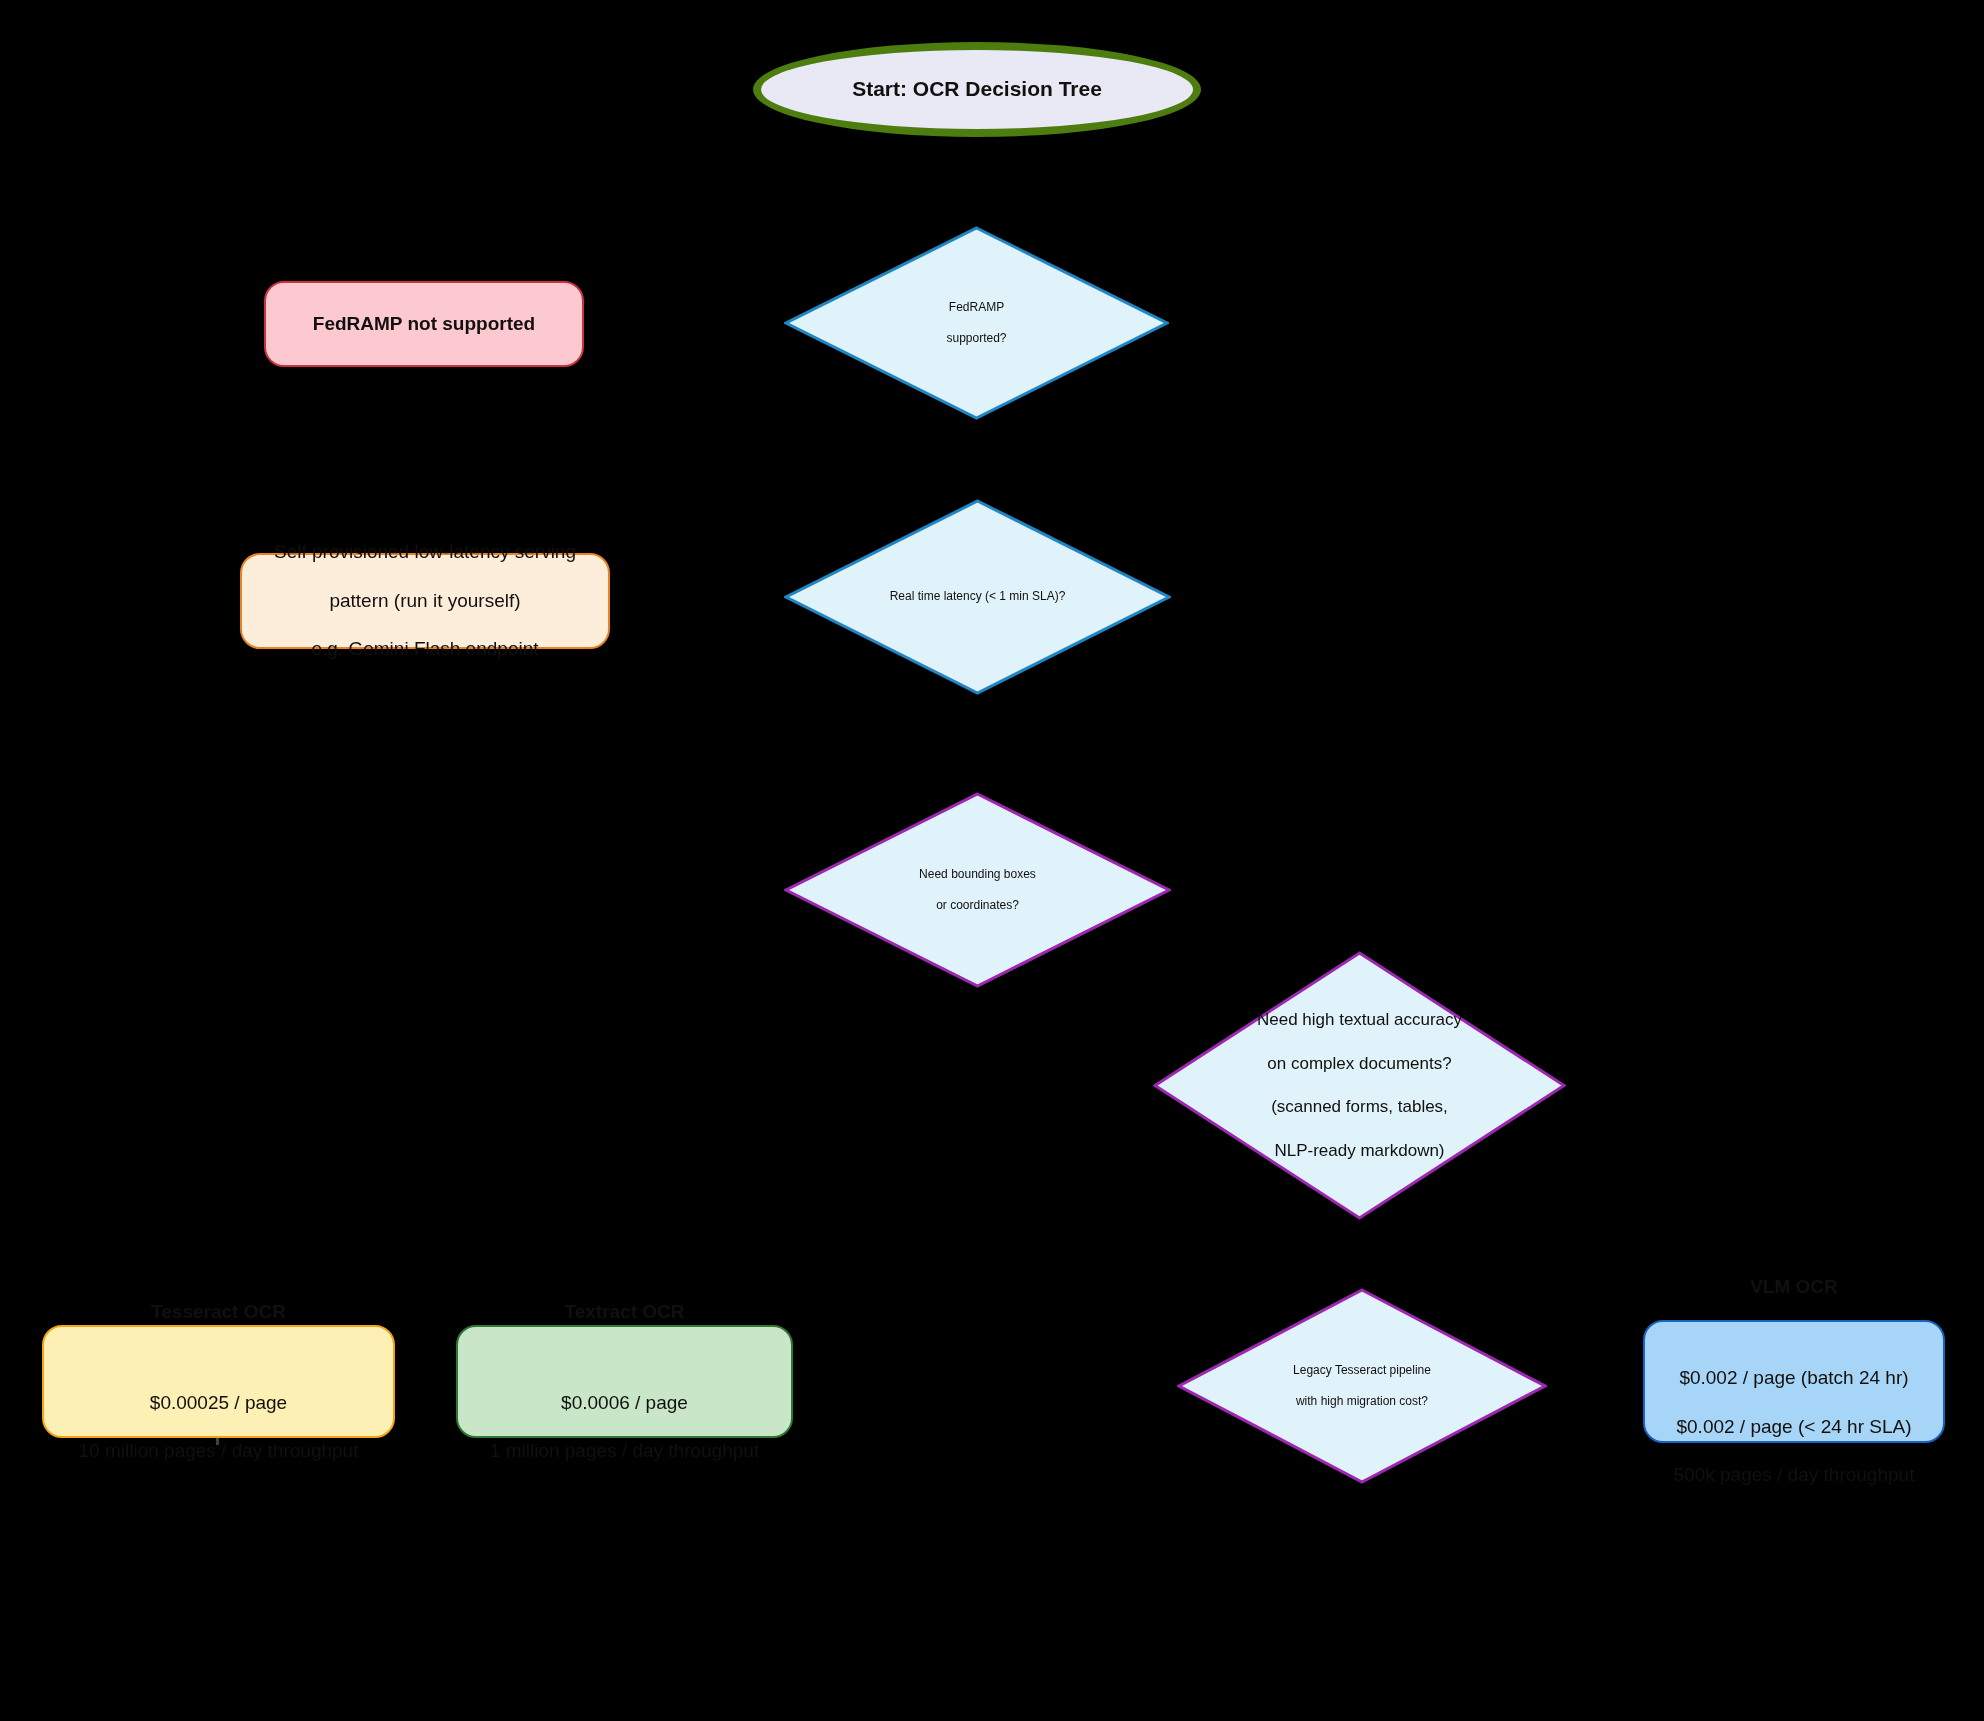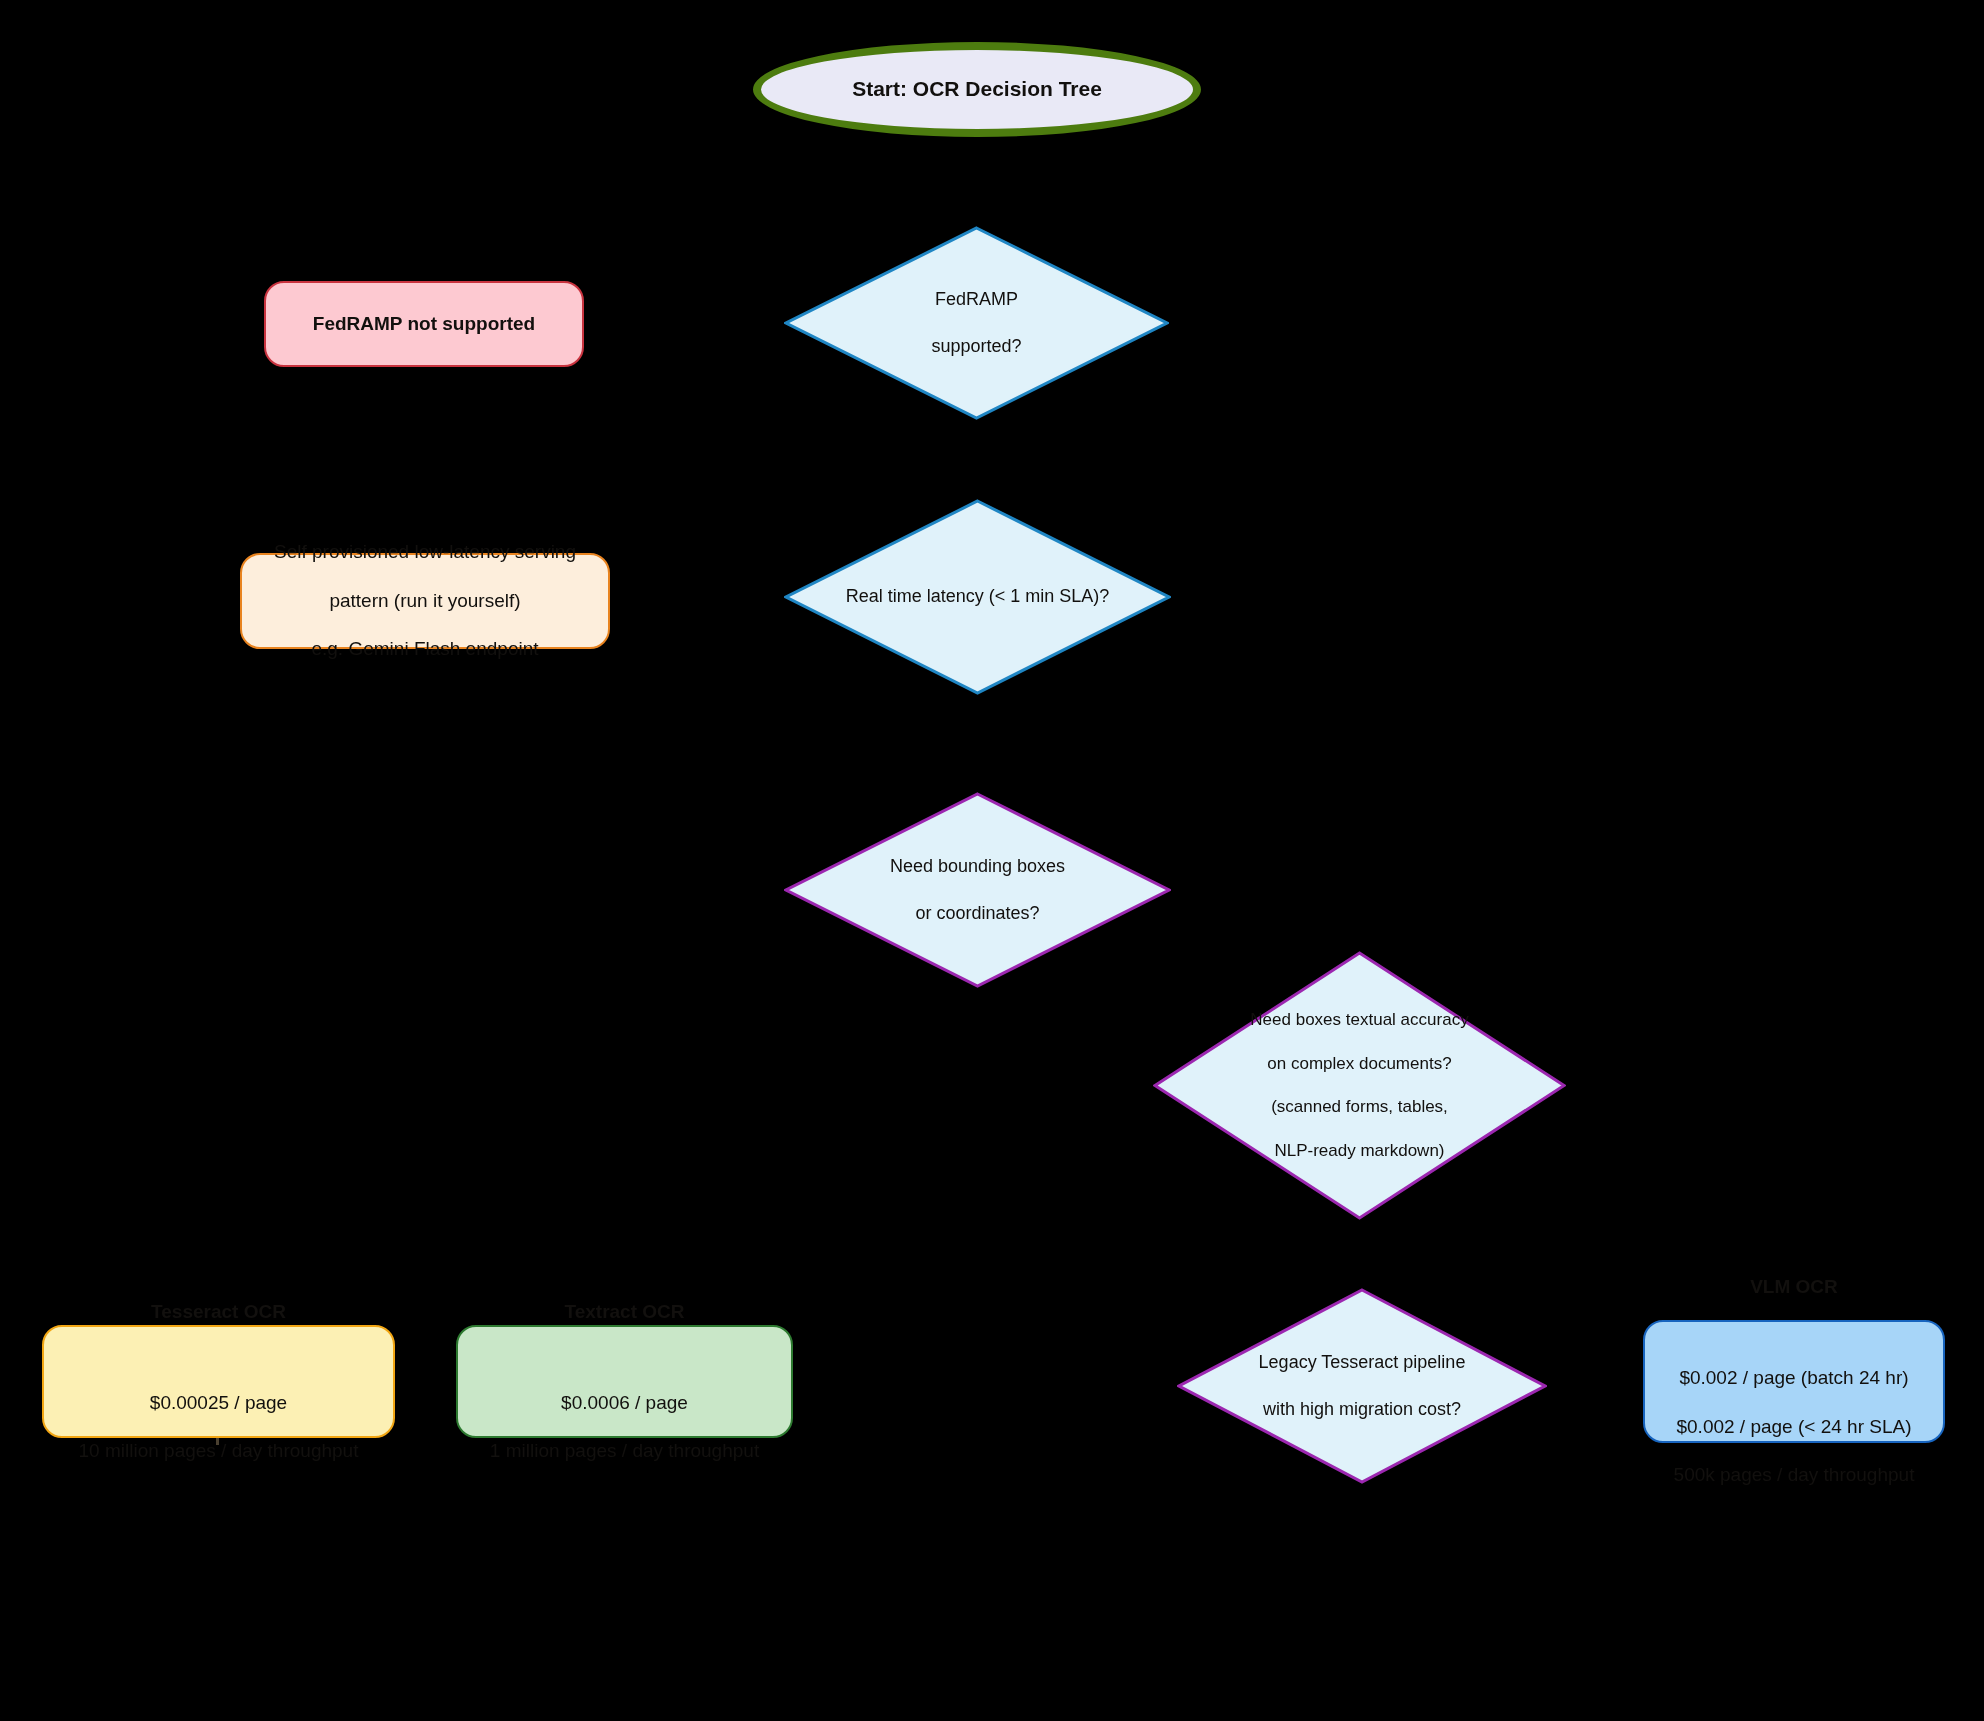--- a/index.html
+++ b/index.html
@@ -74,21 +74,21 @@
     display: flex;
     align-items: center;
     justify-content: center;
   }
   .decision .diamond-shape {
     position: absolute;
     inset: 0;
     z-index: 1;
   }
   .decision .node-label {
-    font-size: 18px;
+    font-size: 12px;
     max-width: 62%;
   }
   .edge-stub {
     position: absolute;
     width: 3px;
     height: 7px;
     background: #4a4030;
     z-index: 1;
   }
 </style>
@@ -144,21 +144,21 @@
       <span class="body-line">Need bounding boxes</span>
       <span class="body-line">or coordinates?</span>
     </div>
   </div>
 
   <div class="decision" style="left:1153px; top:951px; width:413px; height:269px;">
     <svg class="diamond-shape" viewBox="0 0 413 269" preserveAspectRatio="none">
       <polygon points="206.5,2 411,134.5 206.5,267 2,134.5" fill="#e0f2fa" stroke="#9c27b0" stroke-width="3"></polygon>
     </svg>
     <div class="node-label" style="font-size:17px;">
-      <span class="body-line">Need boxes textual accuracy</span>
+      <span class="body-line">Need high textual accuracy</span>
       <span class="body-line">on complex documents?</span>
       <span class="body-line">(scanned forms, tables,</span>
       <span class="body-line">NLP-ready markdown)</span>
     </div>
   </div>
 
   <div class="decision" style="left:1177px; top:1288px; width:370px; height:196px;">
     <svg class="diamond-shape" viewBox="0 0 370 196" preserveAspectRatio="none">
       <polygon points="185,2 368,98 185,194 2,98" fill="#e0f2fa" stroke="#9c27b0" stroke-width="3"></polygon>
     </svg>

